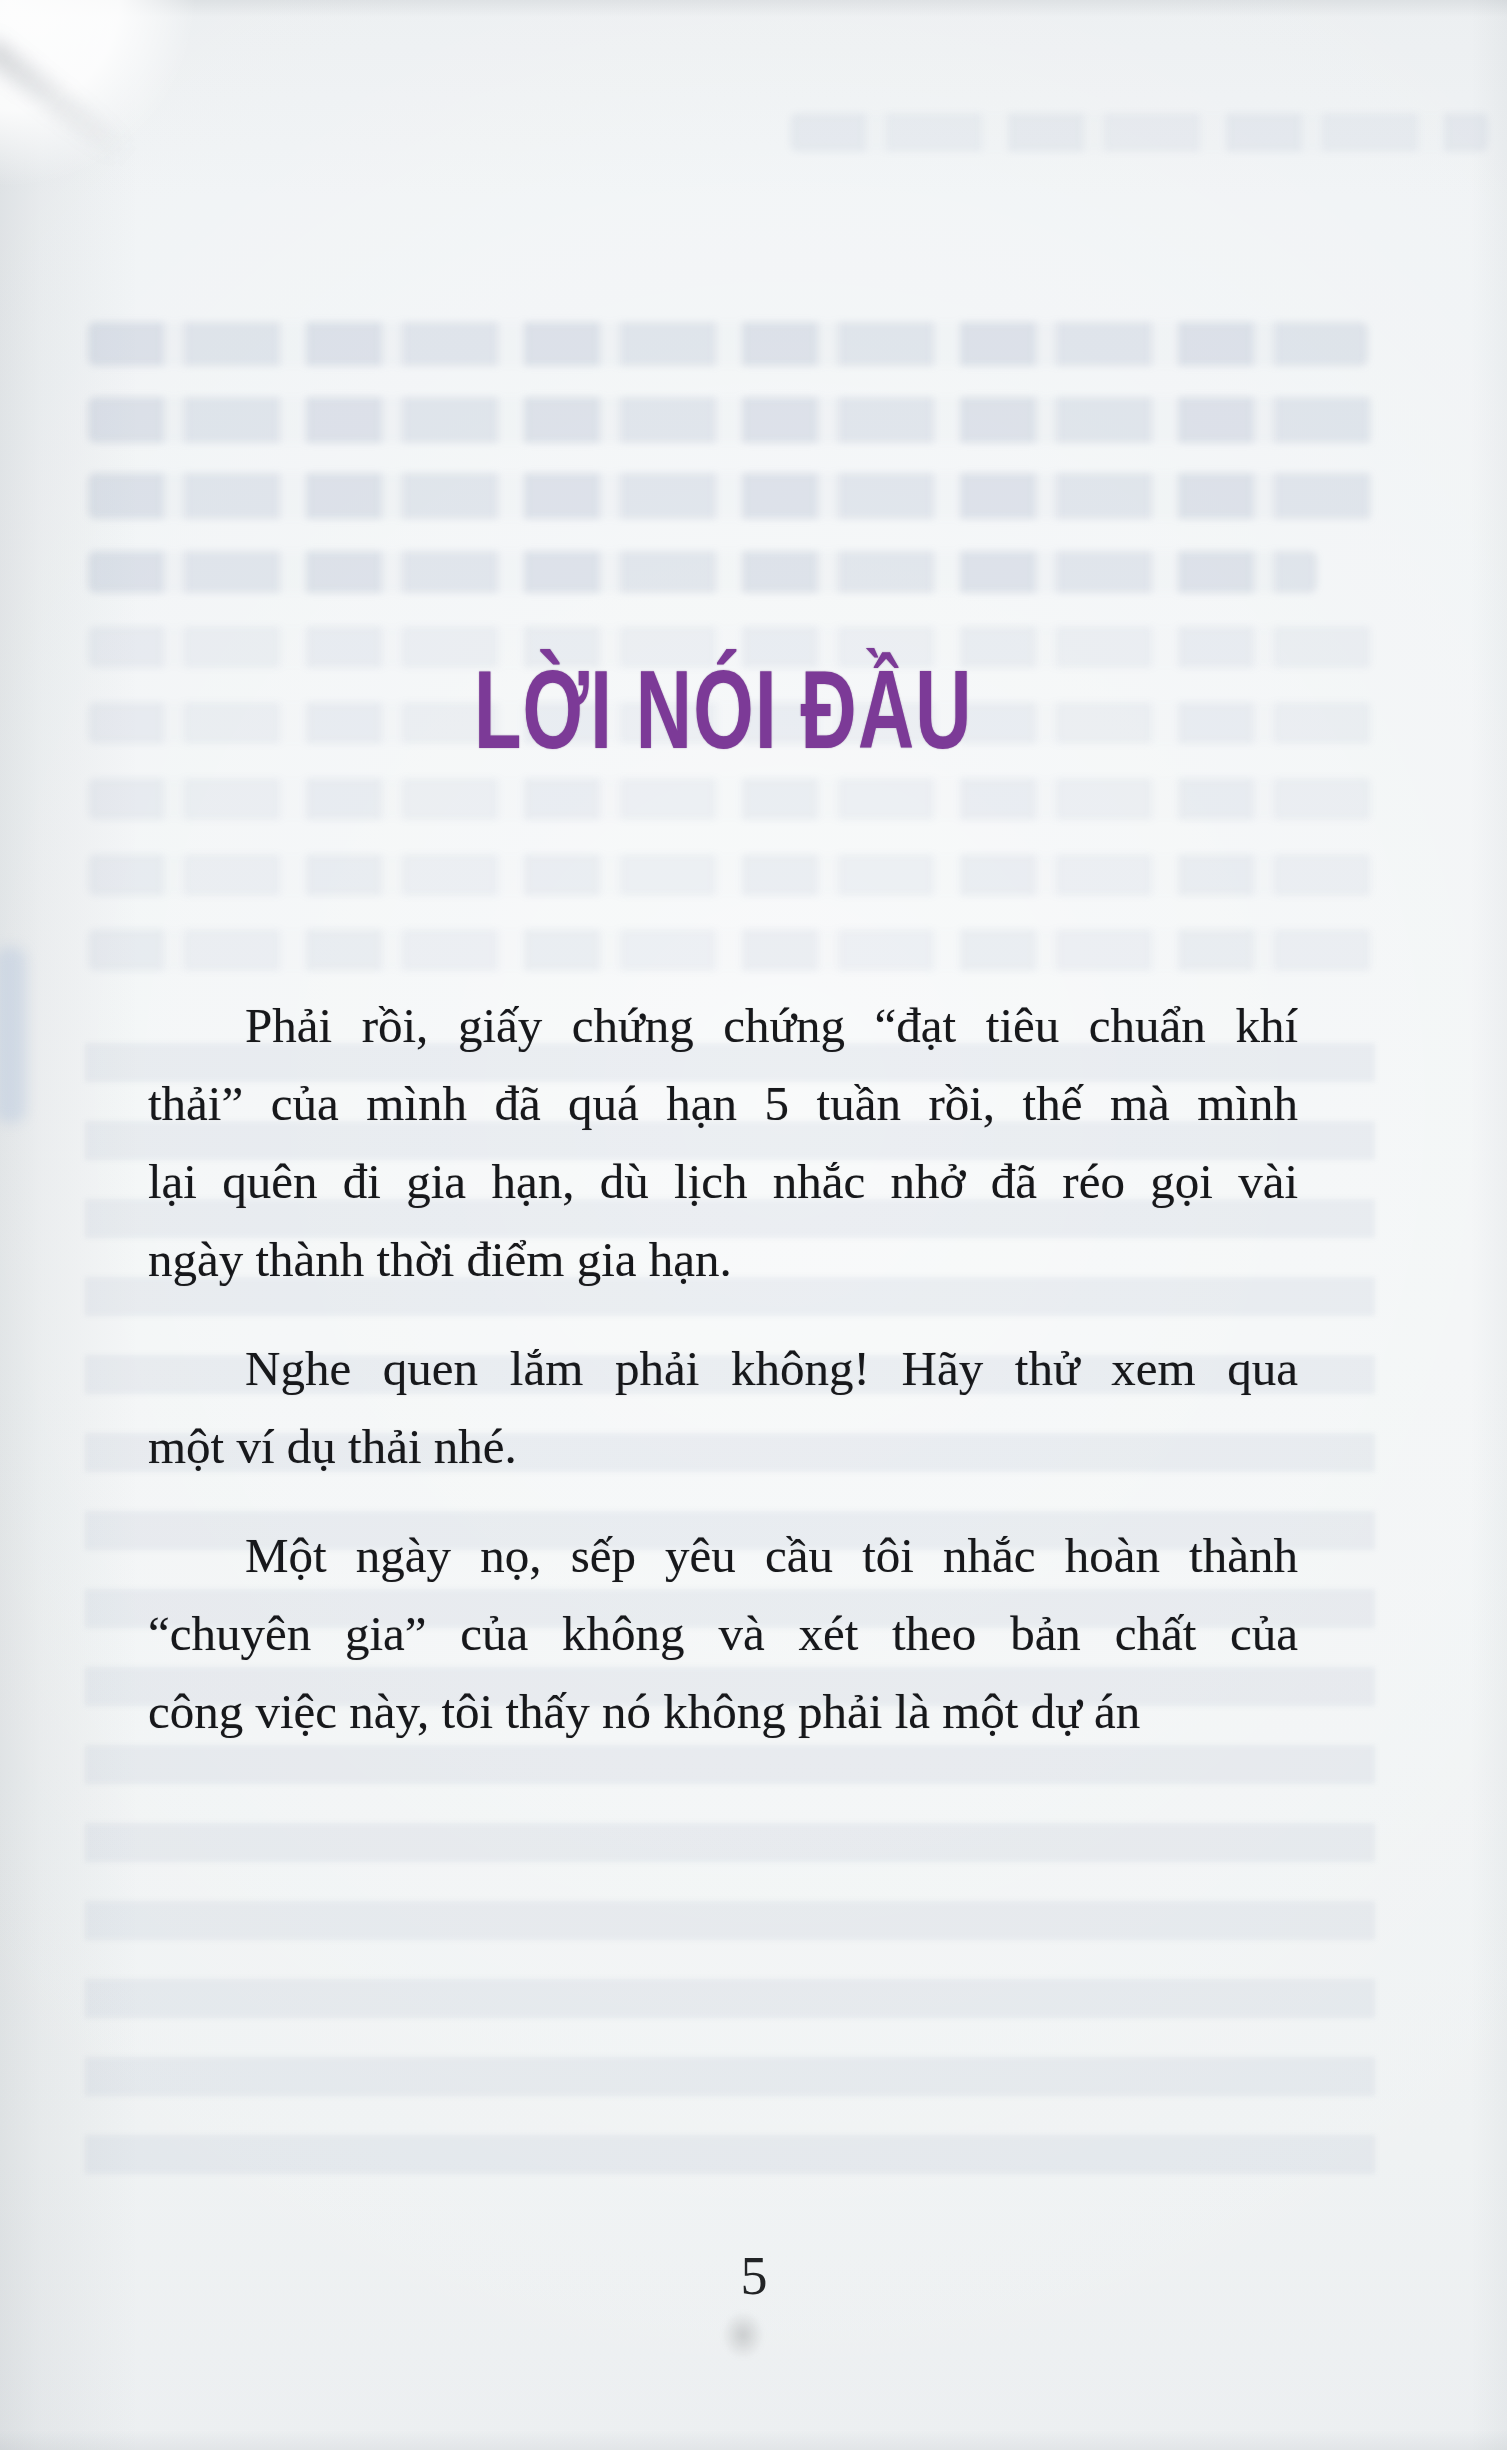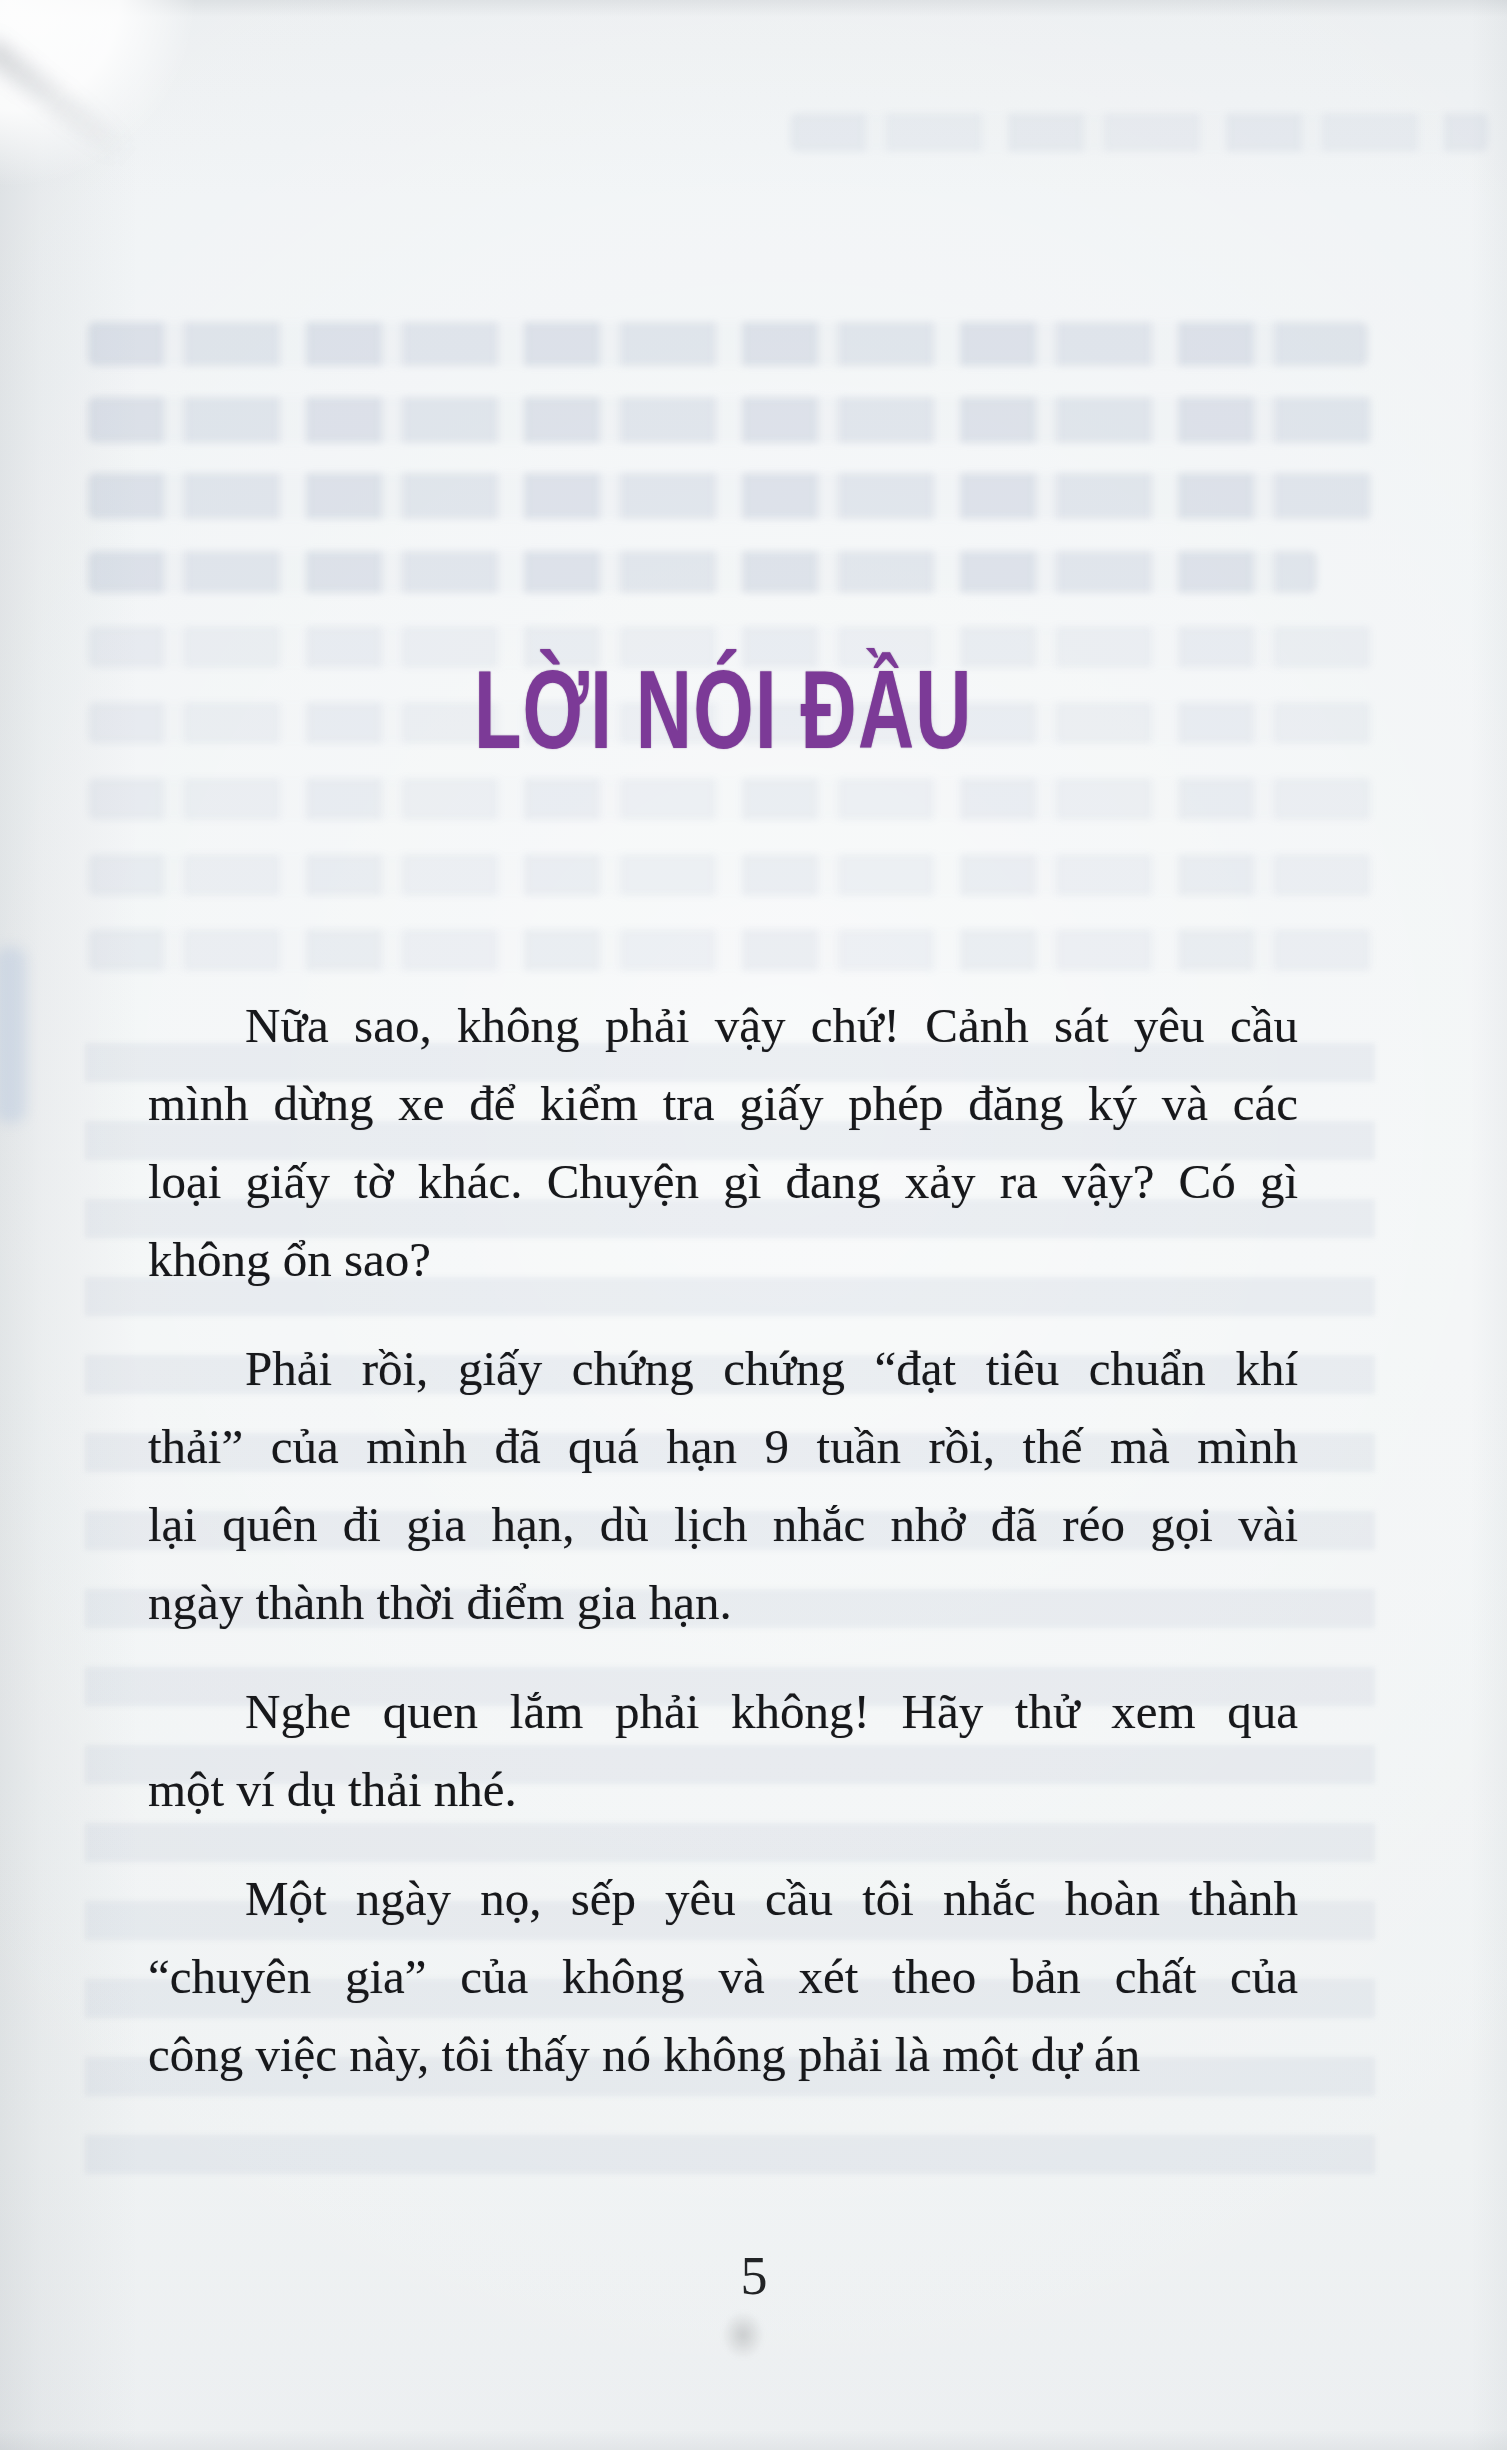--- a/index.html
+++ b/index.html
@@ -91,28 +91,22 @@
   <div class="ghost faint" style="top:929px;left:88px;width:1286px;height:42px;"></div>
   <div class="ghost-body"></div>
   <div class="smudge"></div>
 
   <div class="title-wrap">
     <span class="title" id="title-el" style="color: rgb(124, 58, 151);">LỜI NÓI ĐẦU</span>
   </div>
 
   <div class="body-text" style="color: rgb(23, 24, 27);">
       <div class="para">
-        <div class="line first">Nữa sao, không phải vậy chứ! Cảnh sát yêu cầu</div>
-        <div class="line">mình dừng xe để kiểm tra giấy phép đăng ký và các</div>
-        <div class="line">loại giấy tờ khác. Chuyện gì đang xảy ra vậy? Có gì</div>
-        <div class="line last">không ổn sao?</div>
-      </div>
-      <div class="para">
         <div class="line first">Phải rồi, giấy chứng chứng “đạt tiêu chuẩn khí</div>
-        <div class="line">thải” của mình đã quá hạn 9 tuần rồi, thế mà mình</div>
+        <div class="line">thải” của mình đã quá hạn 5 tuần rồi, thế mà mình</div>
         <div class="line">lại quên đi gia hạn, dù lịch nhắc nhở đã réo gọi vài</div>
         <div class="line last">ngày thành thời điểm gia hạn.</div>
       </div>
       <div class="para">
         <div class="line first">Nghe quen lắm phải không! Hãy thử xem qua</div>
         <div class="line last">một ví dụ thải nhé.</div>
       </div>
       <div class="para">
         <div class="line first">Một ngày nọ, sếp yêu cầu tôi nhắc hoàn thành</div>
         <div class="line">“chuyên gia” của không và xét theo bản chất của</div>

